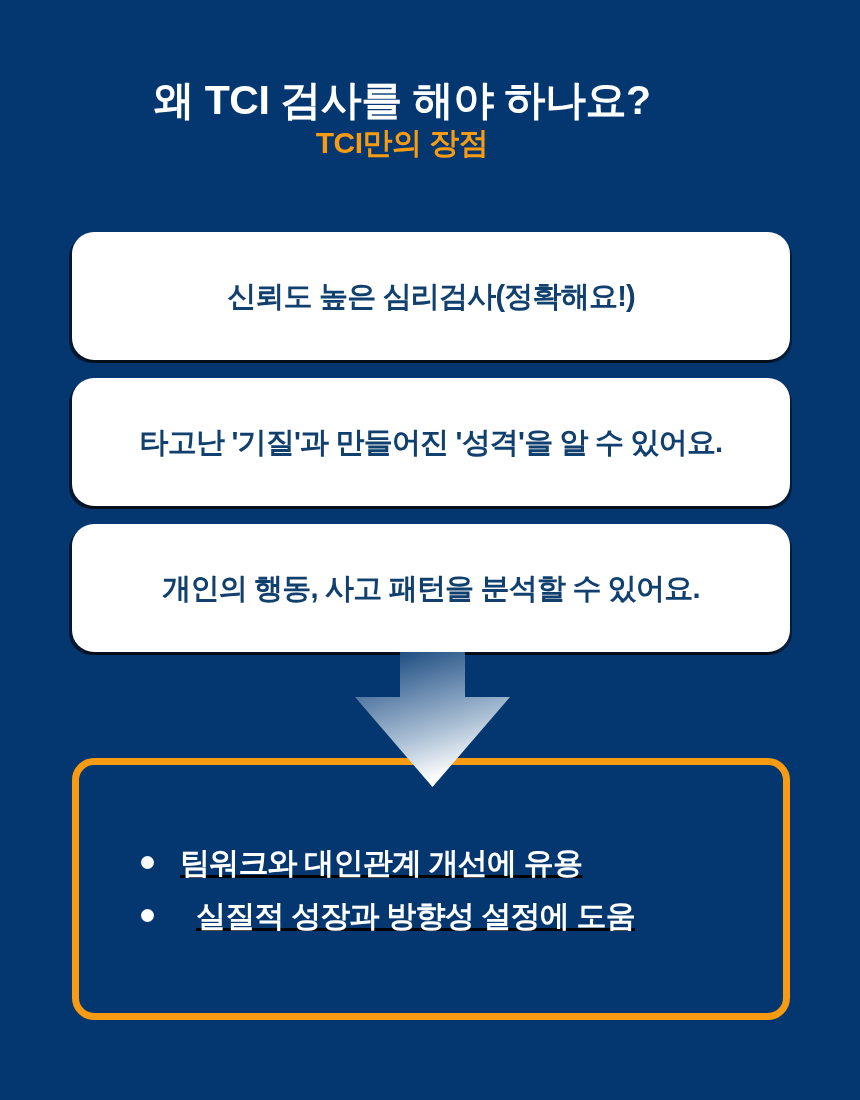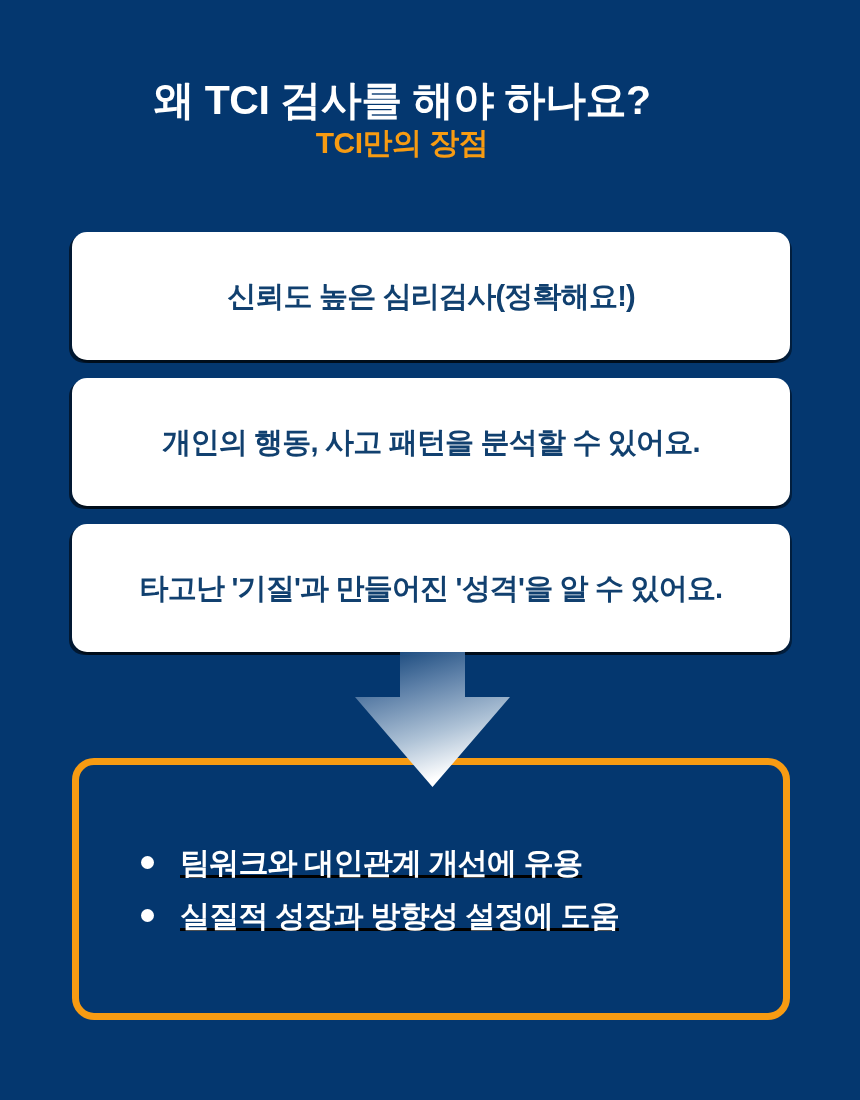--- a/index.html
+++ b/index.html
@@ -54,21 +54,21 @@
   .cards {
     position: absolute;
     top: 232px;
     left: 72px;
     width: 718px;
   }
   .card {
     position: relative;
     height: 128px;
     background: #ffffff;
-    border-radius: 15px;
+    border-radius: 22px;
     margin-bottom: 18px;
     display: flex;
     align-items: center;
     justify-content: center;
     box-shadow: -3px 3px 0 0 rgba(0,0,0,0.55),
                  2px 3px 0 0 rgba(0,0,0,0.45);
     box-sizing: border-box;
     padding: 0 18px;
   }
   .card-text {
@@ -118,20 +118,21 @@
     list-style: none;
   }
   .bullet-item {
     display: flex;
     align-items: center;
     margin: 0 0 16px 0;
     text-decoration: underline;
   }
   .bullet-item:last-child {
     margin-bottom: 0;
+    gap: 16px;
   }
   .bullet-dot {
     width: 13px;
     height: 13px;
     border-radius: 50%;
     background: #ffffff;
     flex: 0 0 auto;
     margin-right: 26px;
   }
   .bullet-text {
@@ -153,25 +154,25 @@
     <span class="title-line-2">TCI만의 장점</span>
   </div>
 
   <div class="cards">
 
     <div class="card">
       <span class="card-text">신뢰도 높은 심리검사(정확해요!)</span>
     </div>
 
     <div class="card">
+      <span class="card-text">타고난 '기질'과 만들어진 '성격'을 알 수 있어요.</span>
+    </div>
+
+    <div class="card">
       <span class="card-text">개인의 행동, 사고 패턴을 분석할 수 있어요.</span>
-    </div>
-
-    <div class="card">
-      <span class="card-text">타고난 '기질'과 만들어진 '성격'을 알 수 있어요.</span>
     </div>
 
   </div>
 
   <div class="arrow">
     <svg viewBox="0 0 155 135" xmlns="http://www.w3.org/2000/svg">
       <defs>
         <linearGradient id="arrowGrad" x1="0" y1="0" x2="0.35" y2="1">
           <stop offset="0%" stop-color="#0a3d74"></stop>
           <stop offset="35%" stop-color="#5d80a8"></stop>

